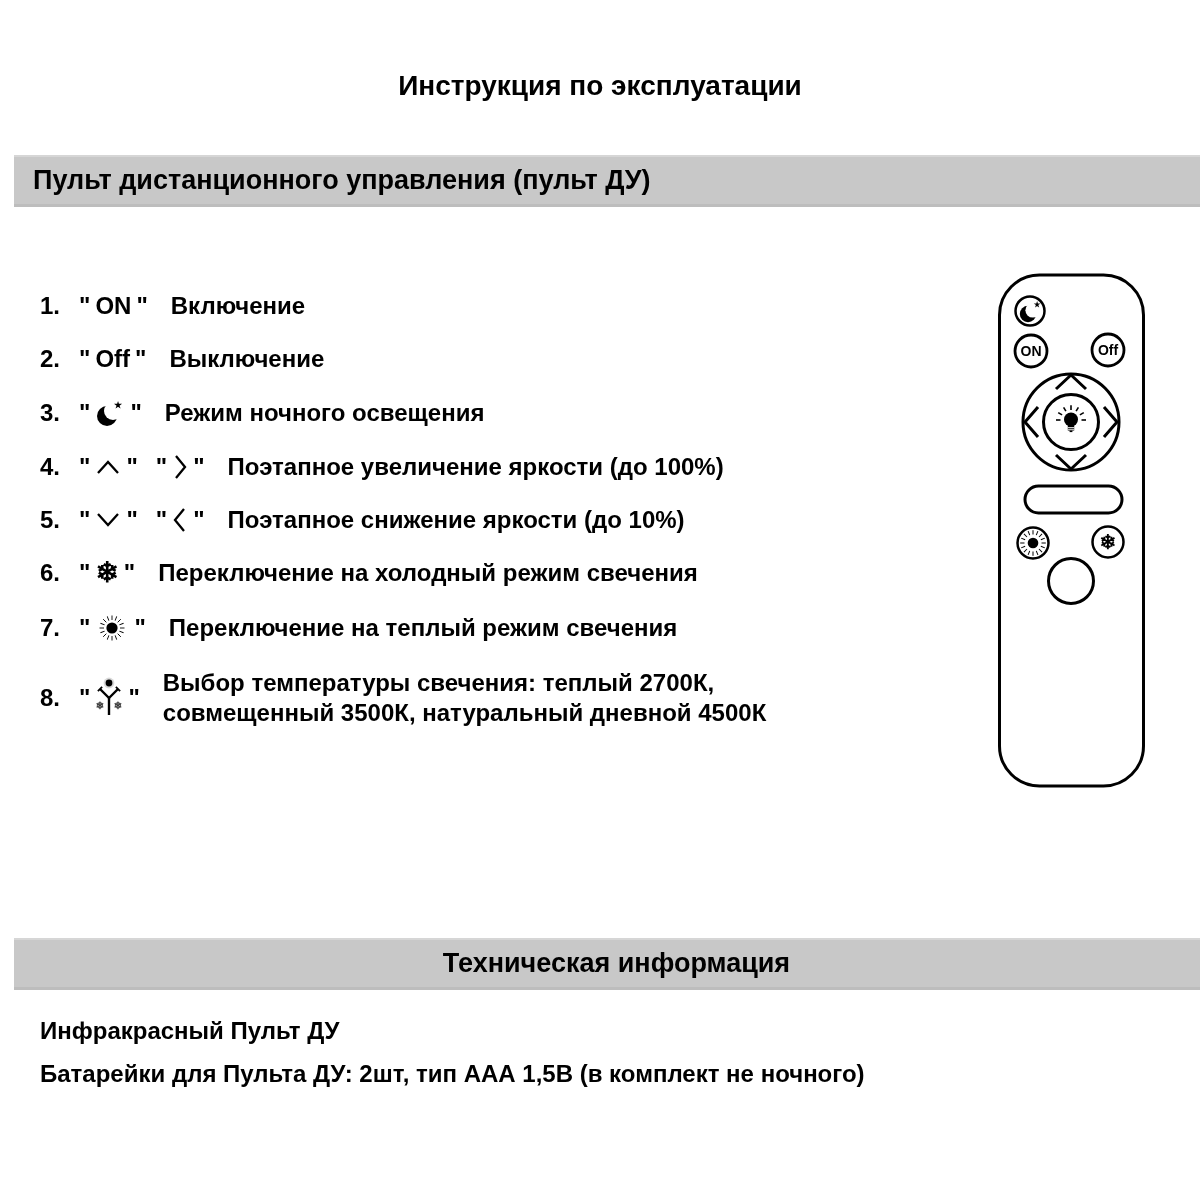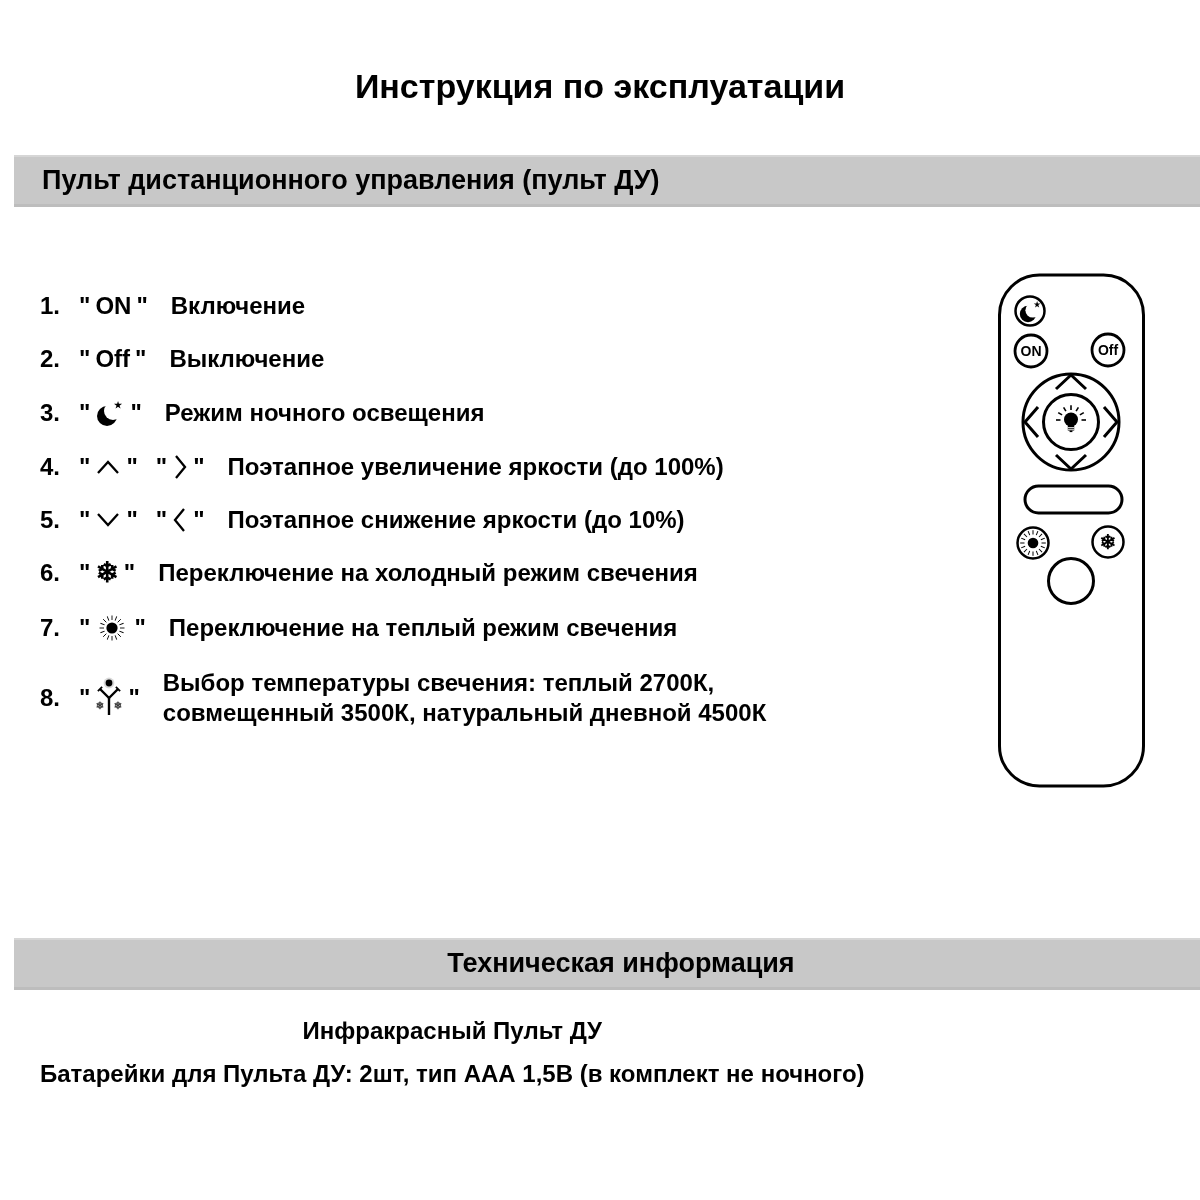--- a/index.html
+++ b/index.html
@@ -3,44 +3,44 @@
 <meta charset="utf-8">
 <style>
   html,body{margin:0;padding:0;}
   body{
     width:1200px;height:1200px;position:relative;overflow:hidden;
     background:#ffffff;color:#000;
     font-family:"Liberation Sans",sans-serif;font-weight:bold;
   }
   .page-title{
     position:absolute;top:66px;left:0;width:1200px;
-    text-align:center;font-size:34px;line-height:40px;
+    text-align:center;font-size:28px;line-height:40px;
   }
   .banner{
     position:absolute;left:14px;width:1186px;background:var(--banner-bg,#c8c8c8);
-    display:flex;align-items:center;padding-left:28px;box-sizing:border-box;
+    display:flex;align-items:center;padding-left:19px;box-sizing:border-box;
     font-size:27px;
     border-top:2px solid #d6d6d6;border-bottom:3px solid #bdbdbd;
   }
   .banner-remote{top:155px;height:52px;}
   .banner-tech{top:938px;height:52px;justify-content:center;}
   .instruction-list{position:absolute;left:40px;top:291px;width:905px;}
   .list-item{
     display:flex;align-items:center;margin-bottom:23px;
     font-size:24px;line-height:30px;white-space:nowrap;
   }
   .item-number{width:34px;flex:0 0 auto;}
   .item-symbols{display:flex;align-items:center;flex:0 0 auto;}
   .sym-group{display:flex;align-items:center;margin-right:8px;}
   .qm{margin:0 5px;}
   .sym-label{line-height:30px;}
   .item-text{margin-left:10px;white-space:pre-line;max-width:770px;}
   .snow-glyph{font-size:28px;line-height:28px;}
   .icon-svg{display:block;}
-  .tech-lines{position:absolute;left:40px;top:1016px;text-align:center;}
+  .tech-lines{position:absolute;left:40px;top:1016px;}
   .tech-line{font-size:24px;line-height:30px;margin-bottom:13px;white-space:nowrap;}
   .remote-figure{position:absolute;left:995px;top:272px;width:153px;height:520px;}
   svg text{font-family:"Liberation Sans",sans-serif;font-weight:bold;}
 </style>
 </head>
 <body style="background: rgb(255, 255, 255); color: rgb(0, 0, 0);">
 
 <div class="page-title">Инструкция по эксплуатации</div>
 
 <div class="banner banner-remote">

